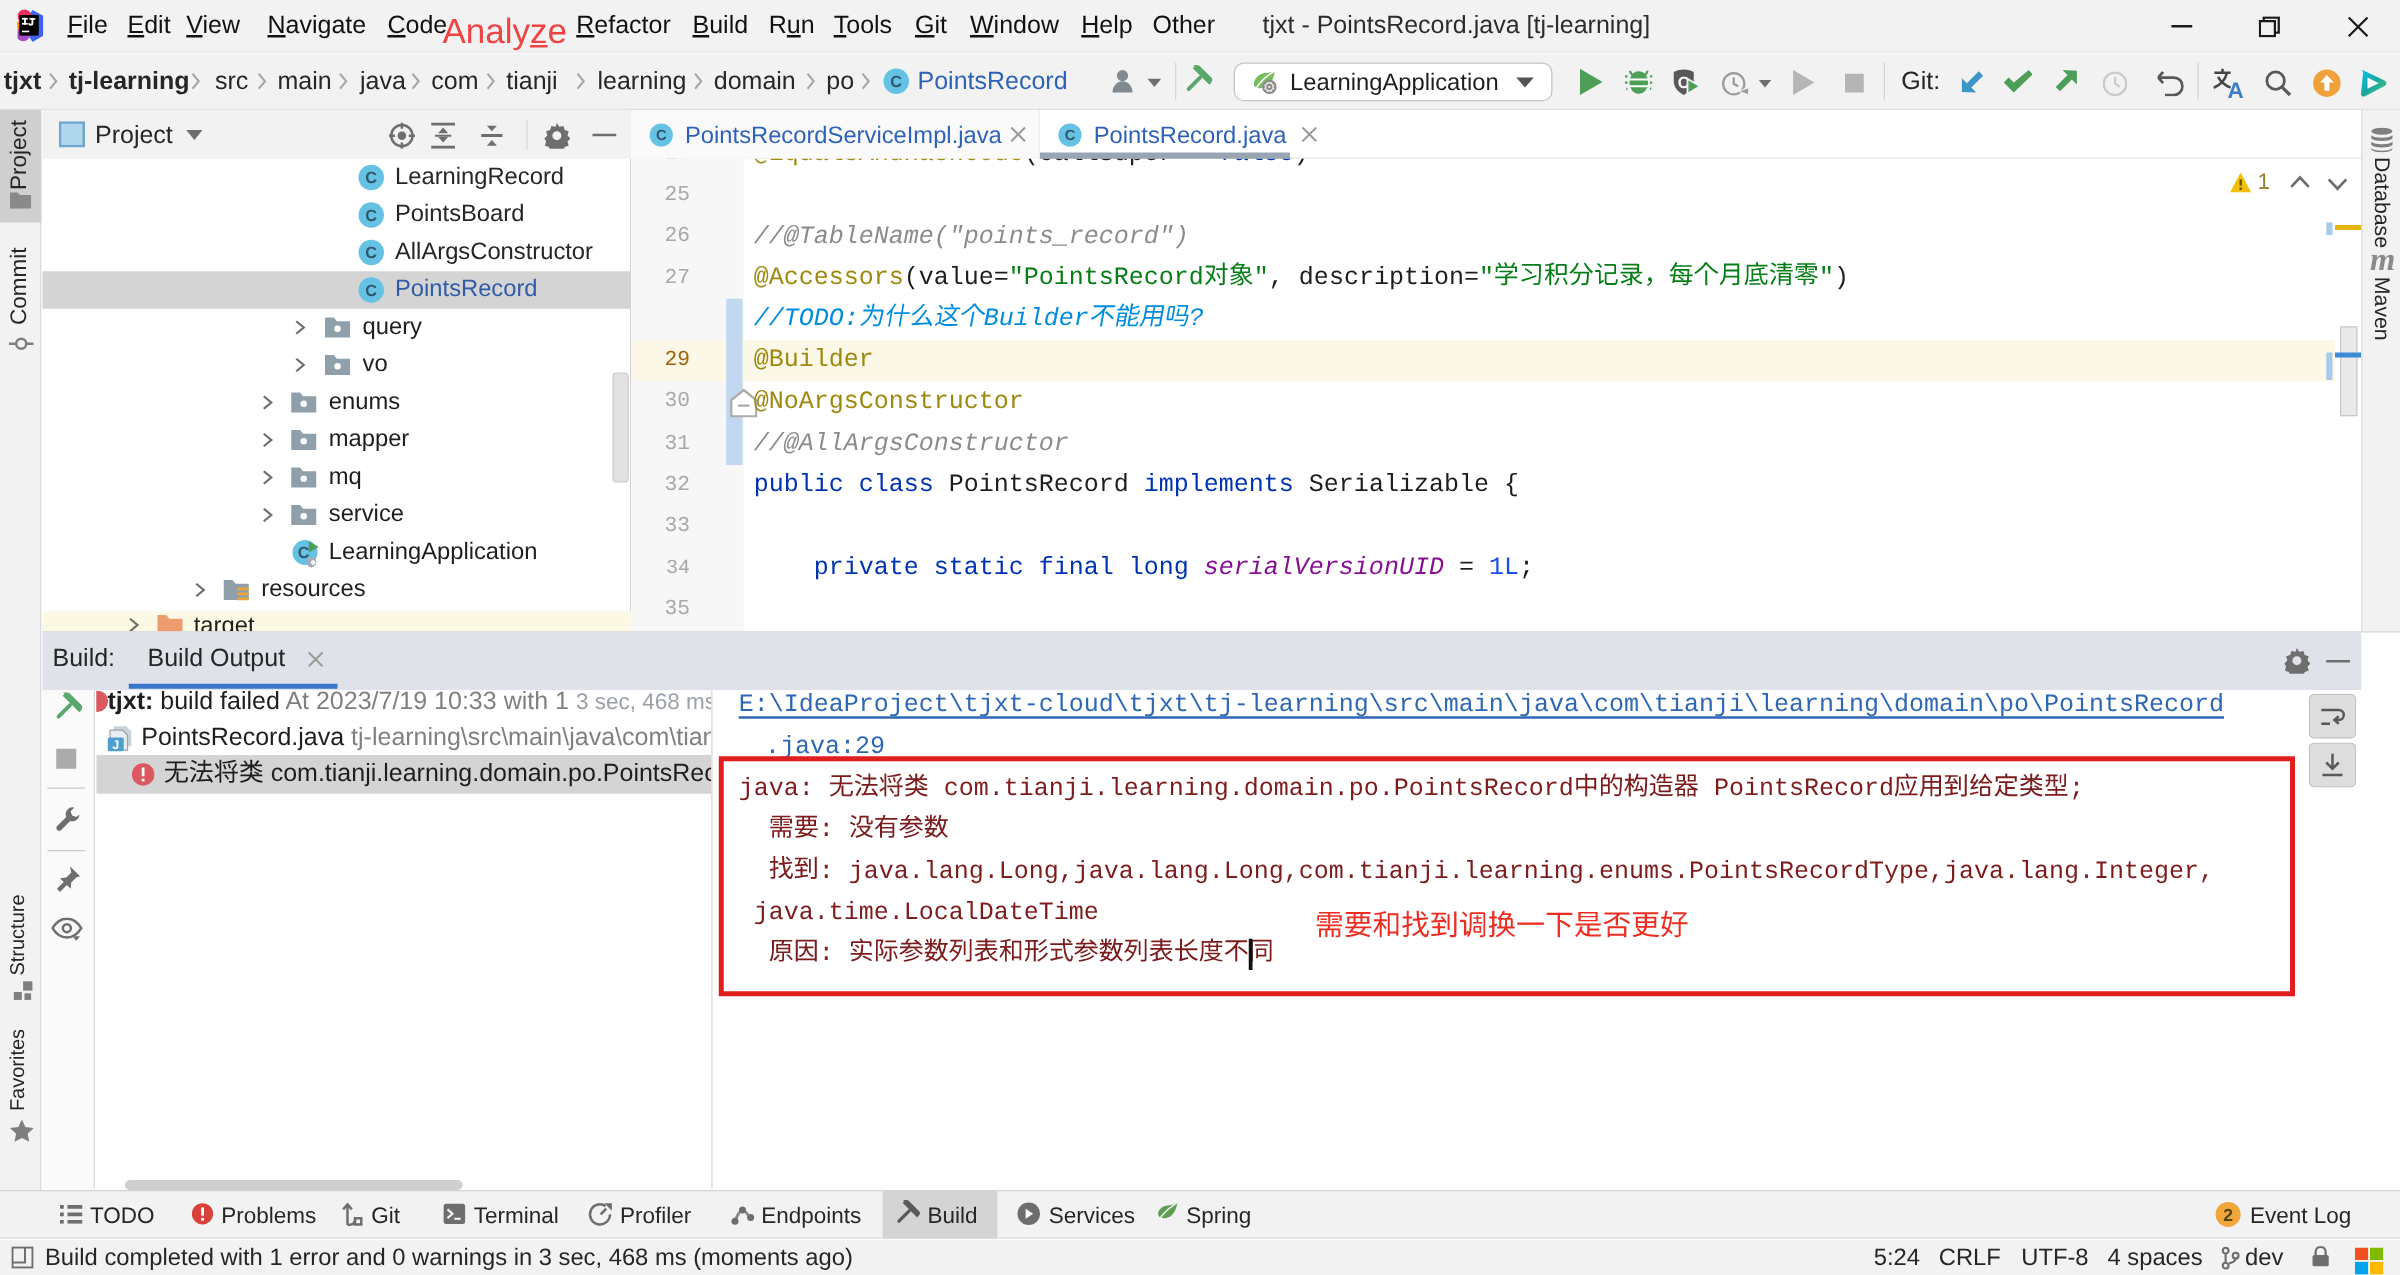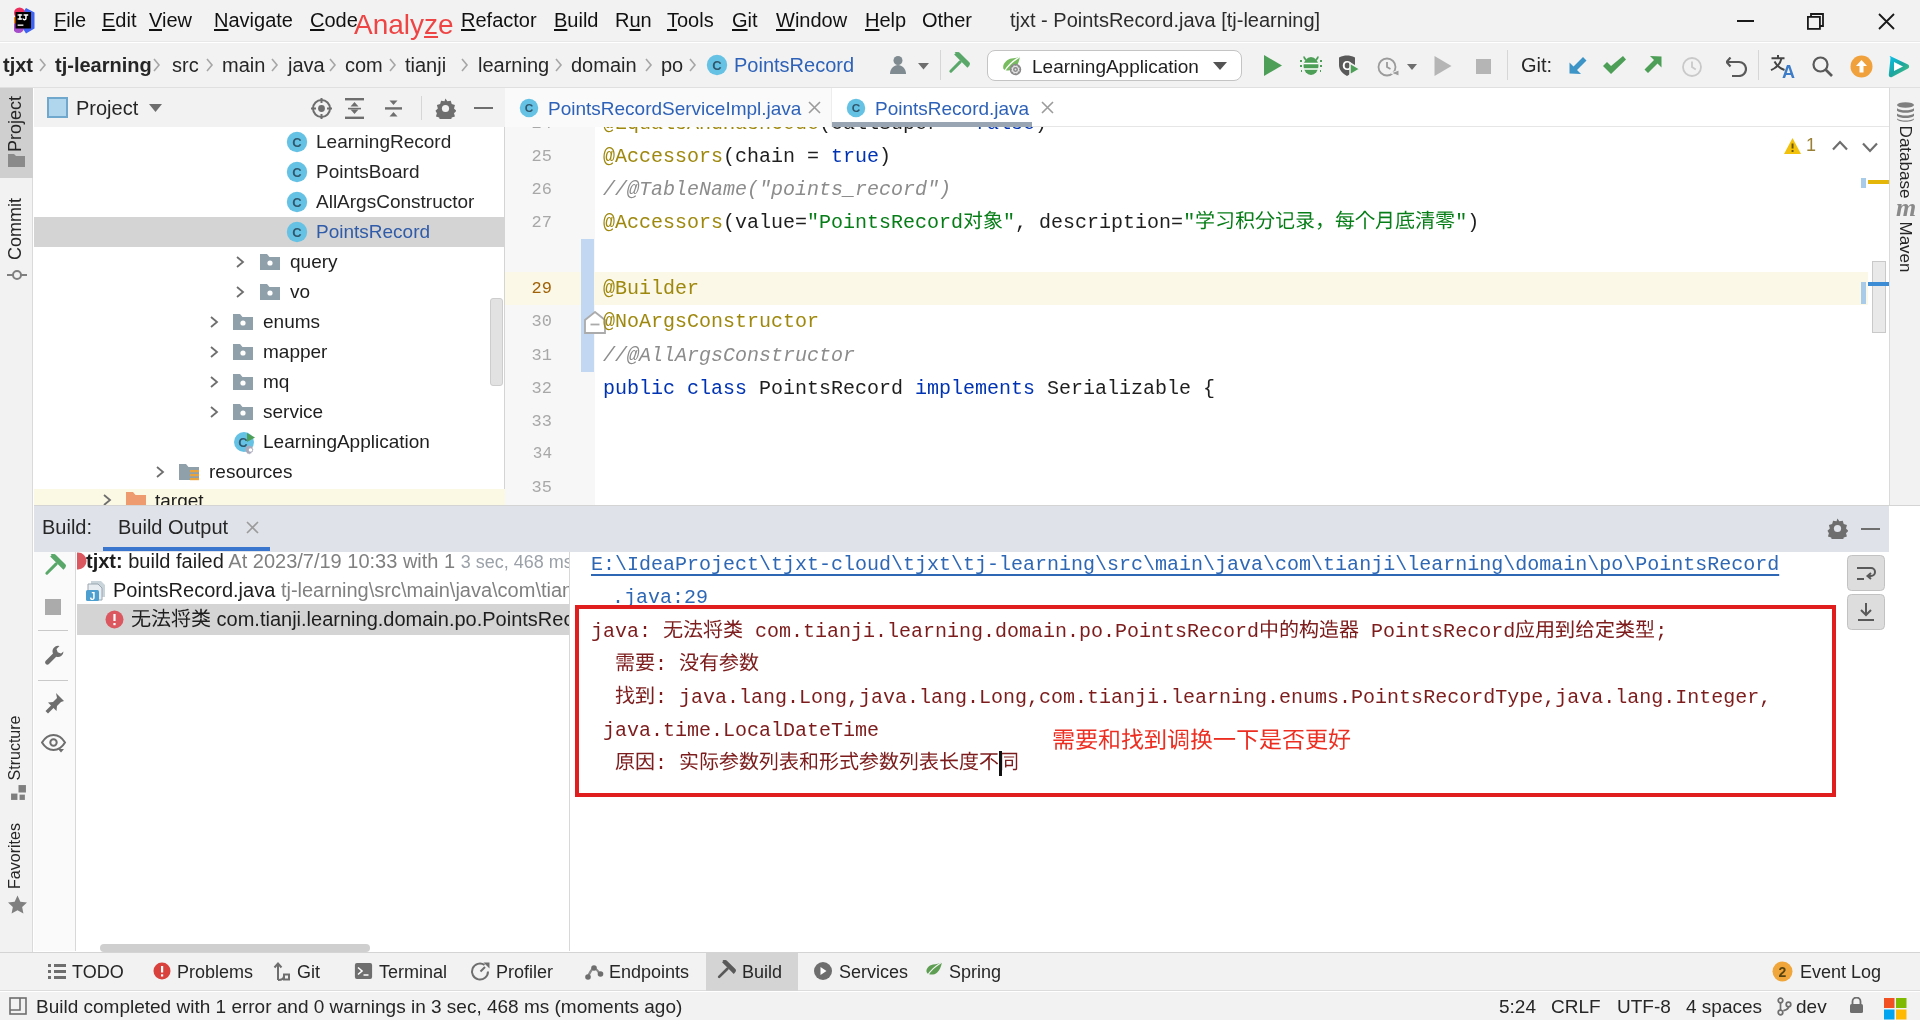--- a/index.html
+++ b/index.html
@@ -384,44 +384,56 @@
     <div class="a mono" style="left:-45px;top:79px;width:92px;text-align:right;font-size:17px;color:#A8A8A8;line-height:33px">27</div>
     <div class="a mono" style="left:-45px;top:112px;width:92px;text-align:left;font-size:17px;color:#A8A8A8;line-height:33px">28</div>
     <div class="a mono" style="left:-45px;top:145px;width:92px;text-align:right;font-size:17px;color:#a16207;line-height:33px">29</div>
     <div class="a mono" style="left:-45px;top:178px;width:92px;text-align:right;font-size:17px;color:#A8A8A8;line-height:33px">30</div>
     <div class="a mono" style="left:-45px;top:212px;width:92px;text-align:right;font-size:17px;color:#A8A8A8;line-height:33px">31</div>
     <div class="a mono" style="left:-45px;top:245px;width:92px;text-align:right;font-size:17px;color:#A8A8A8;line-height:33px">32</div>
     <div class="a mono" style="left:-45px;top:278px;width:92px;text-align:right;font-size:17px;color:#A8A8A8;line-height:33px">33</div>
     <div class="a mono" style="left:-45px;top:311px;width:92px;text-align:right;font-size:16px;color:#A8A8A8;line-height:33px">34</div>
     <div class="a mono" style="left:-45px;top:344px;width:92px;text-align:right;font-size:17px;color:#A8A8A8;line-height:33px">35</div>
     <div class="a mono" style="left:98px;top:-20px;height:33px"><span class="an">@EqualsAndHashCode</span>(callSuper = <span class="kw">false</span>)</div>
-    <div class="a mono" style="left:98px;top:13px;height:33px"><span class="an">@Accessors</span>(chain = <span class="kw">true</span>)</div>
     <div class="a mono" style="left:98px;top:46px;height:33px"><span class="cm">//@TableName("points_record")</span></div>
     <div class="a mono" style="left:98px;top:79px;height:33px"><span class="an">@Accessors</span>(value=<span class="st">"PointsRecord<svg width="40" height="20" viewBox="0 0 40 20" style="vertical-align:-4.4px;fill:#067D17;overflow:visible">
           <use href="#g5BF9" transform="translate(0.0,15.6) scale(0.200,-0.200)"></use>
           <use href="#g8C61" transform="translate(20.0,15.6) scale(0.200,-0.200)"></use>
         </svg>"</span>, description=<span class="st">"<svg width="260" height="20" viewBox="0 0 260 20" style="vertical-align:-4.4px;fill:#067D17;overflow:visible">
           <use href="#g5B66" transform="translate(0.0,15.6) scale(0.200,-0.200)"></use>
           <use href="#g4E60" transform="translate(20.0,15.6) scale(0.200,-0.200)"></use>
           <use href="#g79EF" transform="translate(40.0,15.6) scale(0.200,-0.200)"></use>
           <use href="#g5206" transform="translate(60.0,15.6) scale(0.200,-0.200)"></use>
           <use href="#g8BB0" transform="translate(80.0,15.6) scale(0.200,-0.200)"></use>
           <use href="#g5F55" transform="translate(100.0,15.6) scale(0.200,-0.200)"></use>
           <use href="#gFF0C" transform="translate(120.0,15.6) scale(0.200,-0.200)"></use>
           <use href="#g6BCF" transform="translate(140.0,15.6) scale(0.200,-0.200)"></use>
           <use href="#g4E2A" transform="translate(160.0,15.6) scale(0.200,-0.200)"></use>
           <use href="#g6708" transform="translate(180.0,15.6) scale(0.200,-0.200)"></use>
           <use href="#g5E95" transform="translate(200.0,15.6) scale(0.200,-0.200)"></use>
           <use href="#g6E05" transform="translate(220.0,15.6) scale(0.200,-0.200)"></use>
           <use href="#g96F6" transform="translate(240.0,15.6) scale(0.200,-0.200)"></use>
         </svg>"</span>)</div>
+    <div class="a mono" style="left:98px;top:112px;height:33px"><span style="color:#008DDE;font-style:italic">//TODO:<svg width="100" height="20" viewBox="0 0 100 20" style="vertical-align:-4.4px;fill:#008DDE;overflow:visible">
+          <use href="#g4E3A" transform="translate(0.0,15.6) scale(0.200,-0.200) skewX(10)"></use>
+          <use href="#g4EC0" transform="translate(20.0,15.6) scale(0.200,-0.200) skewX(10)"></use>
+          <use href="#g4E48" transform="translate(40.0,15.6) scale(0.200,-0.200) skewX(10)"></use>
+          <use href="#g8FD9" transform="translate(60.0,15.6) scale(0.200,-0.200) skewX(10)"></use>
+          <use href="#g4E2A" transform="translate(80.0,15.6) scale(0.200,-0.200) skewX(10)"></use>
+        </svg>Builder<svg width="80" height="20" viewBox="0 0 80 20" style="vertical-align:-4.4px;fill:#008DDE;overflow:visible">
+          <use href="#g4E0D" transform="translate(0.0,15.6) scale(0.200,-0.200) skewX(10)"></use>
+          <use href="#g80FD" transform="translate(20.0,15.6) scale(0.200,-0.200) skewX(10)"></use>
+          <use href="#g7528" transform="translate(40.0,15.6) scale(0.200,-0.200) skewX(10)"></use>
+          <use href="#g5417" transform="translate(60.0,15.6) scale(0.200,-0.200) skewX(10)"></use>
+        </svg>?</span></div>
     <div class="a mono" style="left:98px;top:145px;height:33px"><span class="an">@Builder</span></div>
     <div class="a mono" style="left:98px;top:178px;height:33px"><span class="an">@NoArgsConstructor</span></div>
     <div class="a mono" style="left:98px;top:245px;height:33px"><span class="kw">public class </span><span>PointsRecord </span><span class="kw">implements </span><span>Serializable {</span></div>
     <div class="a mono" style="left:98px;top:212px;height:33px"><span class="cm">//@AllArgsConstructor</span></div>
+    <div class="a mono" style="left:98px;top:311px;height:33px">    <span class="kw">private static final long </span><span class="fld">serialVersionUID</span> = <span class="nm">1L</span>;</div>
   </div>
 <svg class="a" style="left:1784px;top:138px" width="17" height="16" viewBox="0 0 17 16">
 <path d="M8.5 0L17 16H0z" fill="#F2C10C"></path>
     <rect x="7.6" y="5.5" width="1.9" height="5" fill="#665600"></rect>
     <rect x="7.6" y="12" width="1.9" height="2" fill="#665600"></rect>
   </svg>
 <div class="a" style="left:1806px;top:135px;font-size:18px;color:#9A8034">1</div>
 <svg class="a" style="left:1832px;top:140px" width="16" height="11" viewBox="0 0 16 11">
     <path d="M1 9.5L8 2l7 7.5" fill="none" stroke="#6E6E6E" stroke-width="2.2"></path>
   </svg>

